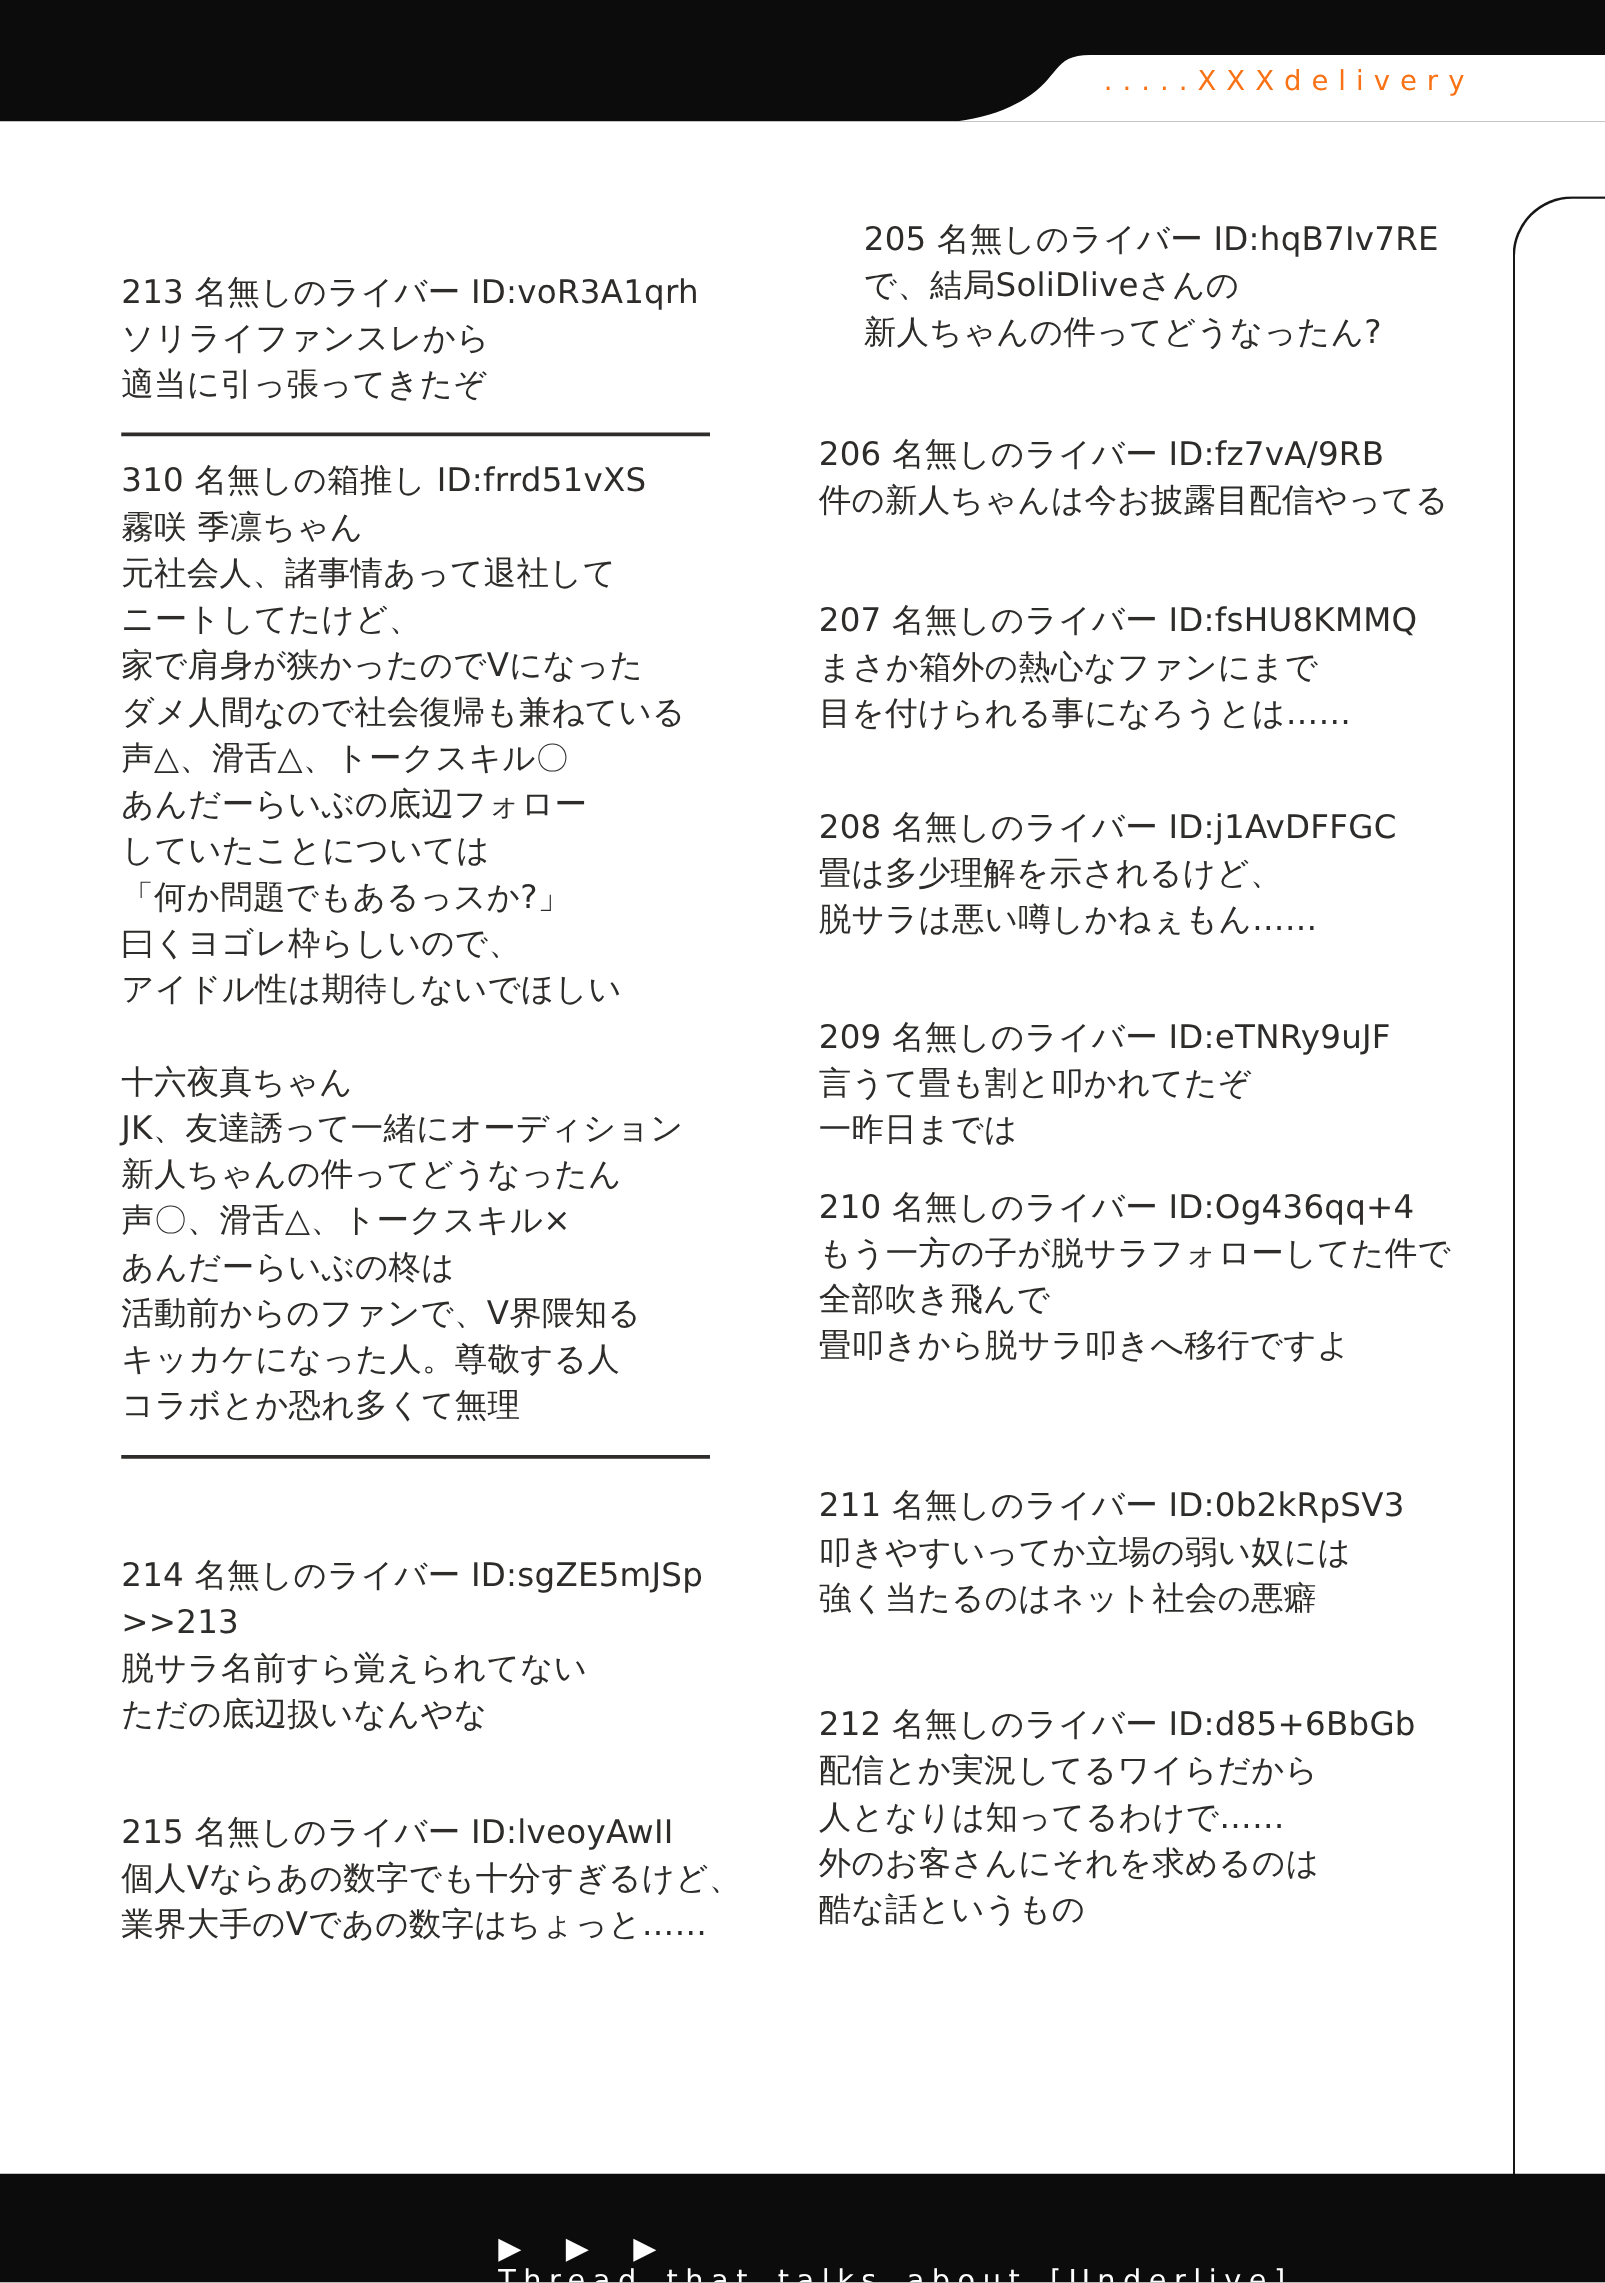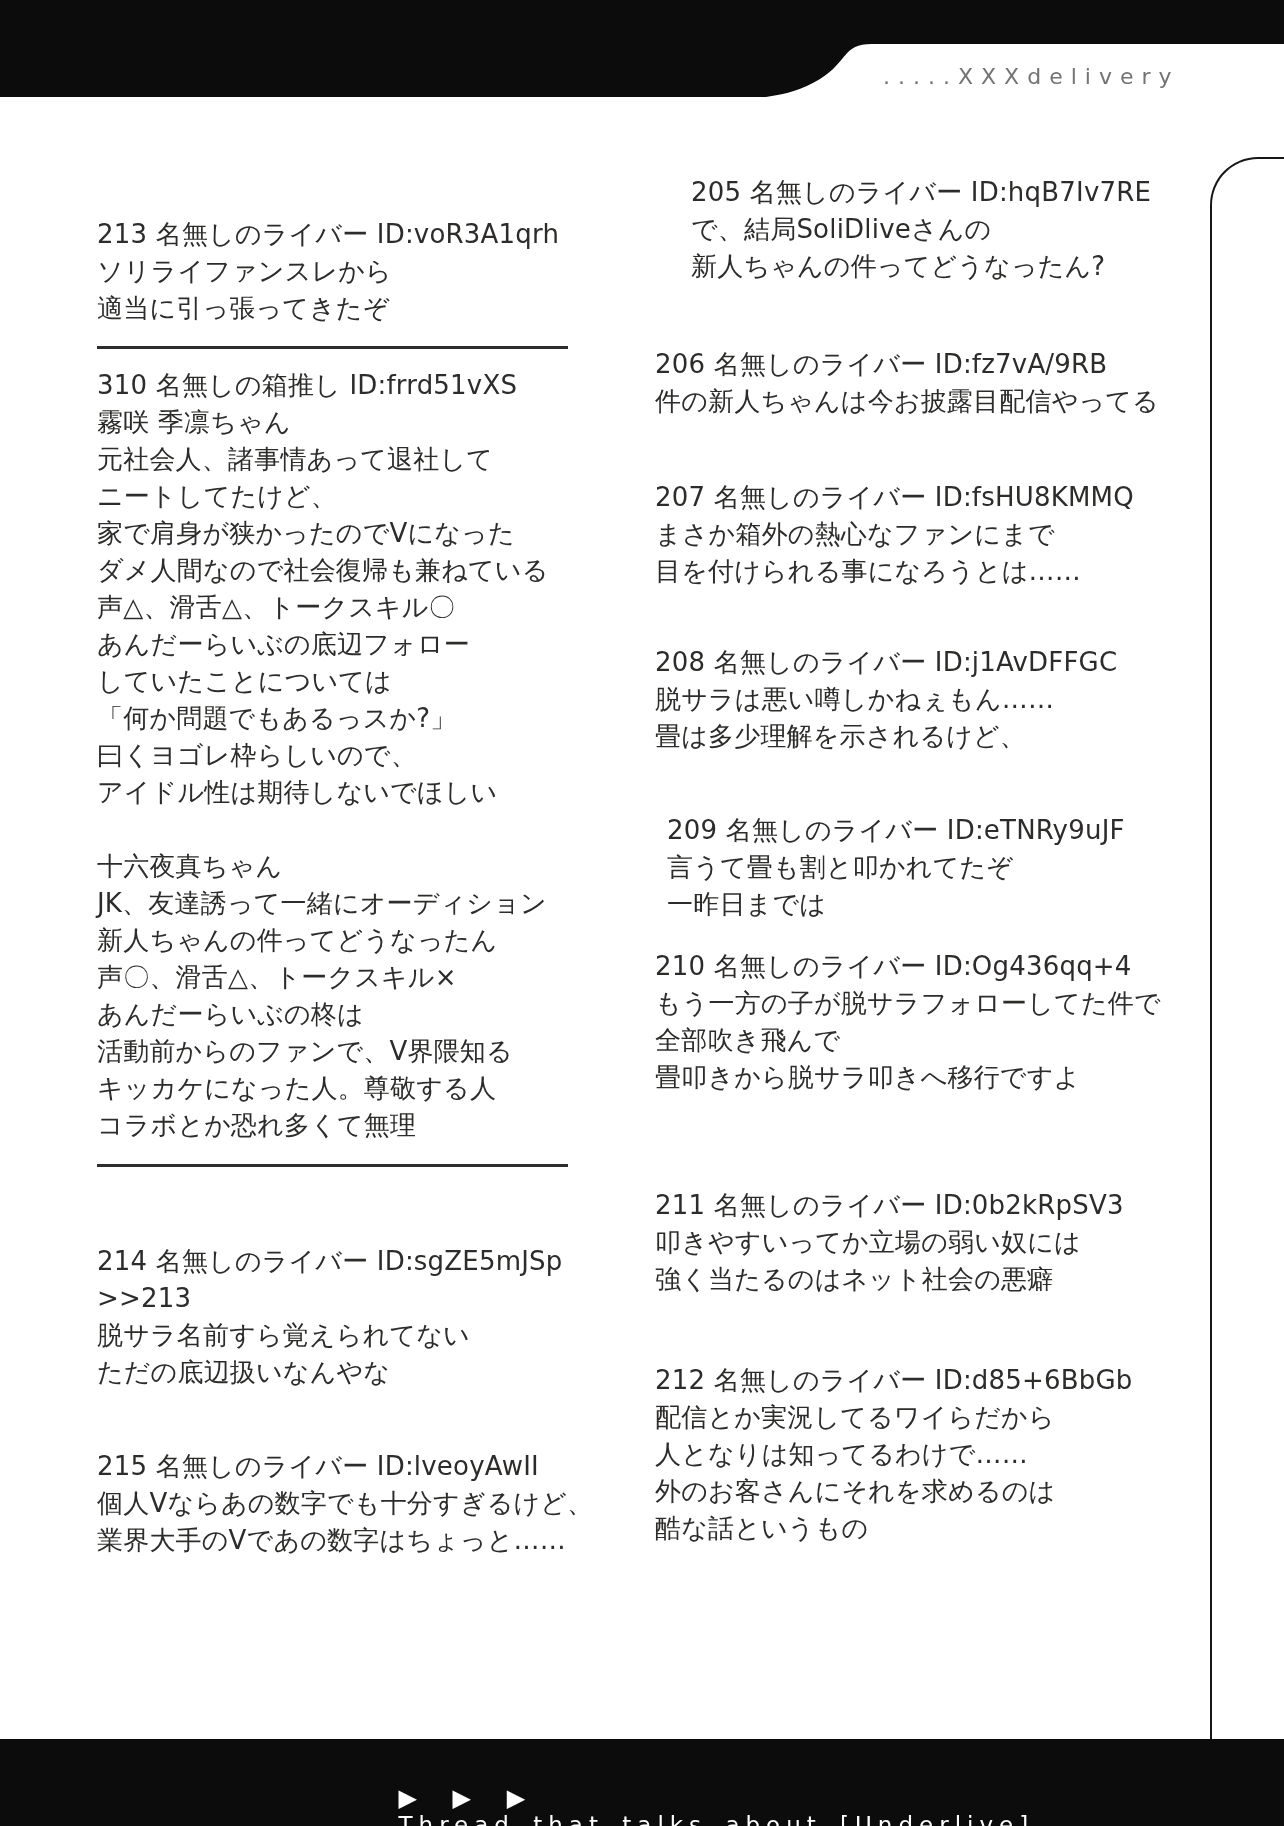--- a/index.html
+++ b/index.html
@@ -12,22 +12,22 @@
     font-family:"DejaVu Sans","Liberation Sans",sans-serif;
     color:#2d2c2a;
   }
   
   .header{
     position:absolute;left:0;top:0;width:1284px;height:97px;
     background:#0c0c0c;
   }
   .header-svg{position:absolute;left:0;top:0;display:block;}
   .brand{
-    position:absolute;left:883px;top:64px;
-    font-size:22px;font-weight:500;color:#737373;
+    position:absolute;left:883px;top:53px;
+    font-size:22px;font-weight:500;color:#f97316;
     letter-spacing:8px;white-space:pre;
   }
   
   .side-outline{
     position:absolute;left:1210px;top:157px;width:90px;height:1590px;
     border-left:2.5px solid #161616;
     border-top:2.5px solid #161616;
     border-top-left-radius:48px;
     box-sizing:border-box;
   }
@@ -133,24 +133,24 @@
         <div class="post-line">206 名無しのライバー ID:fz7vA/9RB</div>
         <div class="post-line">件の新人ちゃんは今お披露目配信やってる</div>
       </div>
       <div class="post" style="top: 479px;">
         <div class="post-line">207 名無しのライバー ID:fsHU8KMMQ</div>
         <div class="post-line">まさか箱外の熱心なファンにまで</div>
         <div class="post-line">目を付けられる事になろうとは……</div>
       </div>
       <div class="post" style="top: 644px;">
         <div class="post-line">208 名無しのライバー ID:j1AvDFFGC</div>
+        <div class="post-line">畳は多少理解を示されるけど、</div>
         <div class="post-line">脱サラは悪い噂しかねぇもん……</div>
-        <div class="post-line">畳は多少理解を示されるけど、</div>
       </div>
-      <div class="post" style="top: 812px; margin-left: 12px;">
+      <div class="post" style="top: 812px;">
         <div class="post-line">209 名無しのライバー ID:eTNRy9uJF</div>
         <div class="post-line">言うて畳も割と叩かれてたぞ</div>
         <div class="post-line">一昨日までは</div>
       </div>
       <div class="post" style="top: 924px; margin-top: 24px;">
         <div class="post-line">210 名無しのライバー ID:Og436qq+4</div>
         <div class="post-line">もう一方の子が脱サラフォローしてた件で</div>
         <div class="post-line">全部吹き飛んで</div>
         <div class="post-line">畳叩きから脱サラ叩きへ移行ですよ</div>
       </div>

